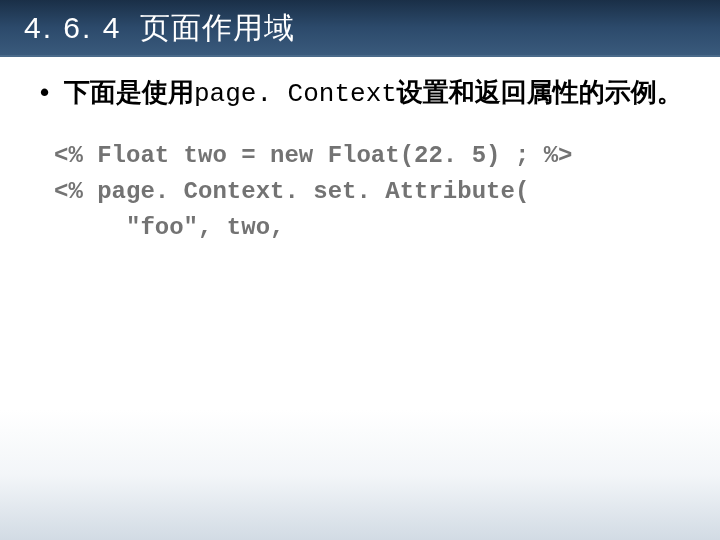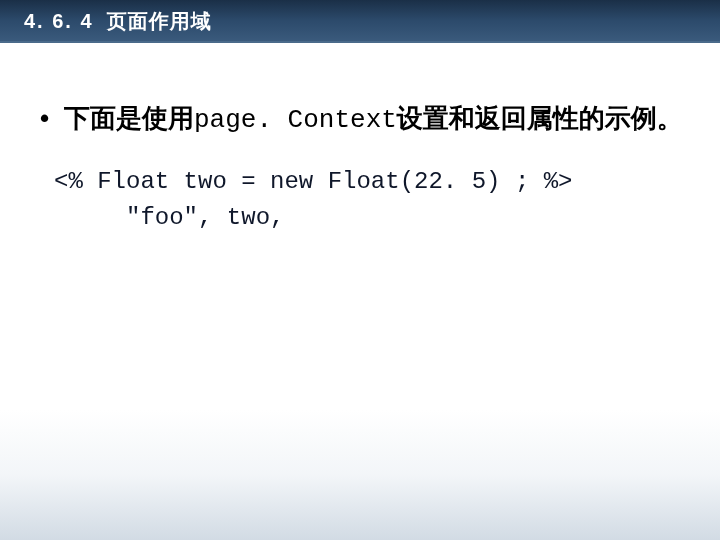--- a/index.html
+++ b/index.html
@@ -11,22 +11,22 @@
     position: relative;
     overflow: hidden;
   }
   .header {
     background: linear-gradient(to bottom, #1a2f47 0%, #2c4a6b 50%, #3a5a7c 100%);
     padding: 8px 24px 6px 24px;
     border-bottom: 2px solid #4a6a8a;
   }
   .header-title {
     color: #ffffff;
-    font-size: 20px;
-    font-weight: bold;
+    font-size: 30px;
+    font-weight: normal;
     letter-spacing: 1px;
   }
   .header-number {
     font-family: "Arial", sans-serif;
     letter-spacing: 2px;
   }
   .content {
     padding: 18px 36px 0 36px;
   }
   .bullet-list {
@@ -34,44 +34,44 @@
     margin-bottom: 18px;
   }
   .bullet-item {
     position: relative;
     padding-left: 28px;
     font-size: 26px;
     font-weight: bold;
     color: #000000;
     line-height: 1.35;
     margin-bottom: 2px;
-    margin-top: 40px;
   }
   .bullet-item::before {
     content: "•";
     position: absolute;
     left: 4px;
     top: 0;
     font-size: 26px;
     color: #000000;
   }
   .mono {
     font-family: "Courier New", monospace;
     font-weight: normal;
   }
   .code-block {
     padding-left: 18px;
     padding-top: 8px;
   }
   .code-line {
     font-family: "Courier New", monospace;
     font-size: 24px;
-    color: #0f172a;
+    color: #737373;
     line-height: 1.5;
     white-space: pre;
+    font-weight: bold;
   }
   .bottom-fade {
     position: absolute;
     bottom: 0;
     left: 0;
     right: 0;
     height: 130px;
     background: linear-gradient(to bottom, rgba(255,255,255,0) 0%, rgba(220,228,236,0.35) 50%, rgba(180,195,210,0.6) 100%);
     pointer-events: none;
   }
@@ -87,17 +87,18 @@
 
 <div class="content">
   <ul class="bullet-list">
     <li class="bullet-item">
       <span>下面是使用</span><span class="mono">page. Context</span><span>设置和返回属性的示例。</span>
     </li>
   </ul>
 
   <div class="code-block">
     <div class="code-line">&lt;% Float two = new Float(22. 5) ; %&gt;</div>
+    <div class="code-line">&lt;% page. Context. set. Attribute(</div>
     <div class="code-line">     "foo", two,</div>
   </div>
 </div>
 
 <div class="bottom-fade"></div>
 
 </body></html>

